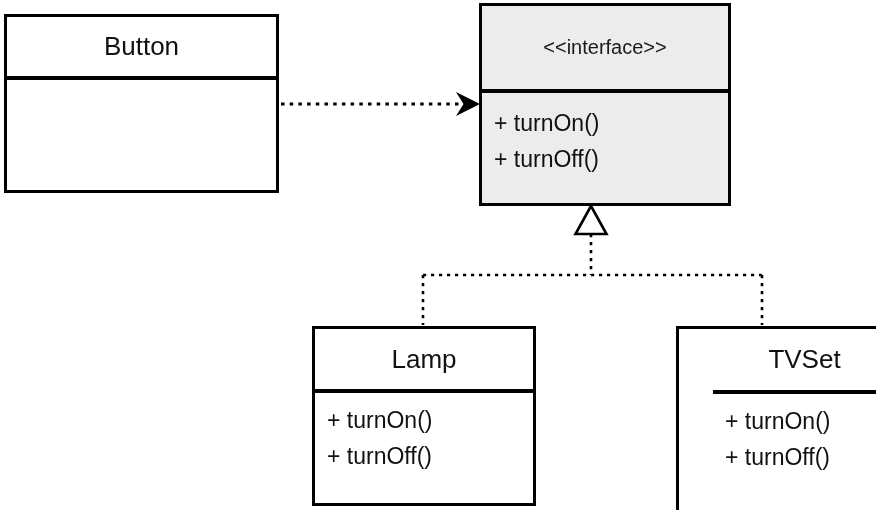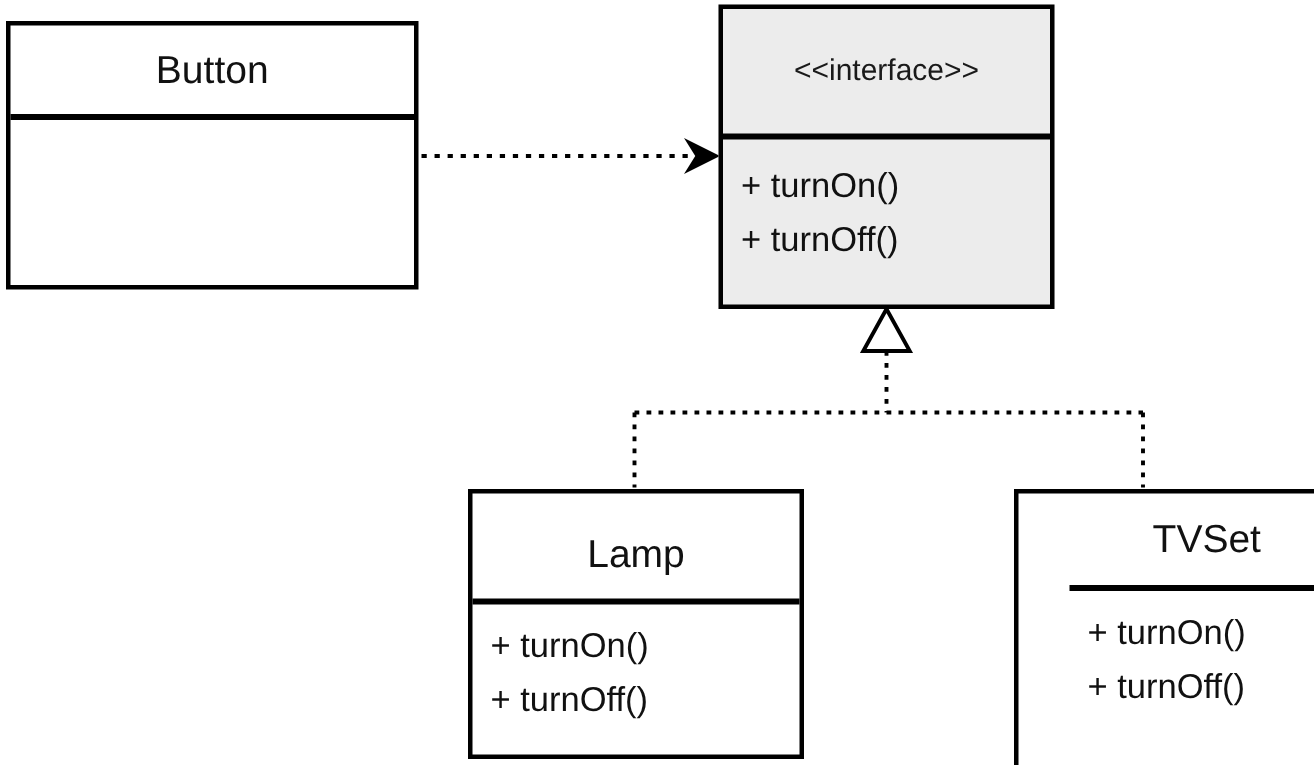--- a/index.html
+++ b/index.html
@@ -58,25 +58,25 @@
   }
   .uml-method {
     font-size: 23px;
     line-height: 36px;
     white-space: nowrap;
     color: #111111;
   }
   
   .box-button     { left: 4px;   top: 14px;  width: 275px; height: 179px; }
   .box-button .uml-title     { height: 63px; }
-  .box-switchable { left: 479px; top: 3px;   width: 224px; height: 203px; }
+  .box-switchable { left: 479px; top: 3px;   width: 252px; height: 203px; }
   .box-switchable .uml-title { height: 87px; }
   .box-switchable .uml-body  { padding-top: 12px; }
   .box-lamp       { left: 312px; top: 326px; width: 224px; height: 180px; }
-  .box-lamp .uml-title       { height: 64px; margin-top: 10px; }
+  .box-lamp .uml-title       { height: 64px; }
   .box-tvset      { left: 676px; top: 326px; width: 223px; height: 204px; padding-left: 34px; }
   .box-tvset .uml-title      { height: 65px; }
 </style>
 </head>
 <body>
 
 <div class="canvas">
 
   <svg class="connectors" viewBox="0 0 876 510" xmlns="http://www.w3.org/2000/svg">
 

